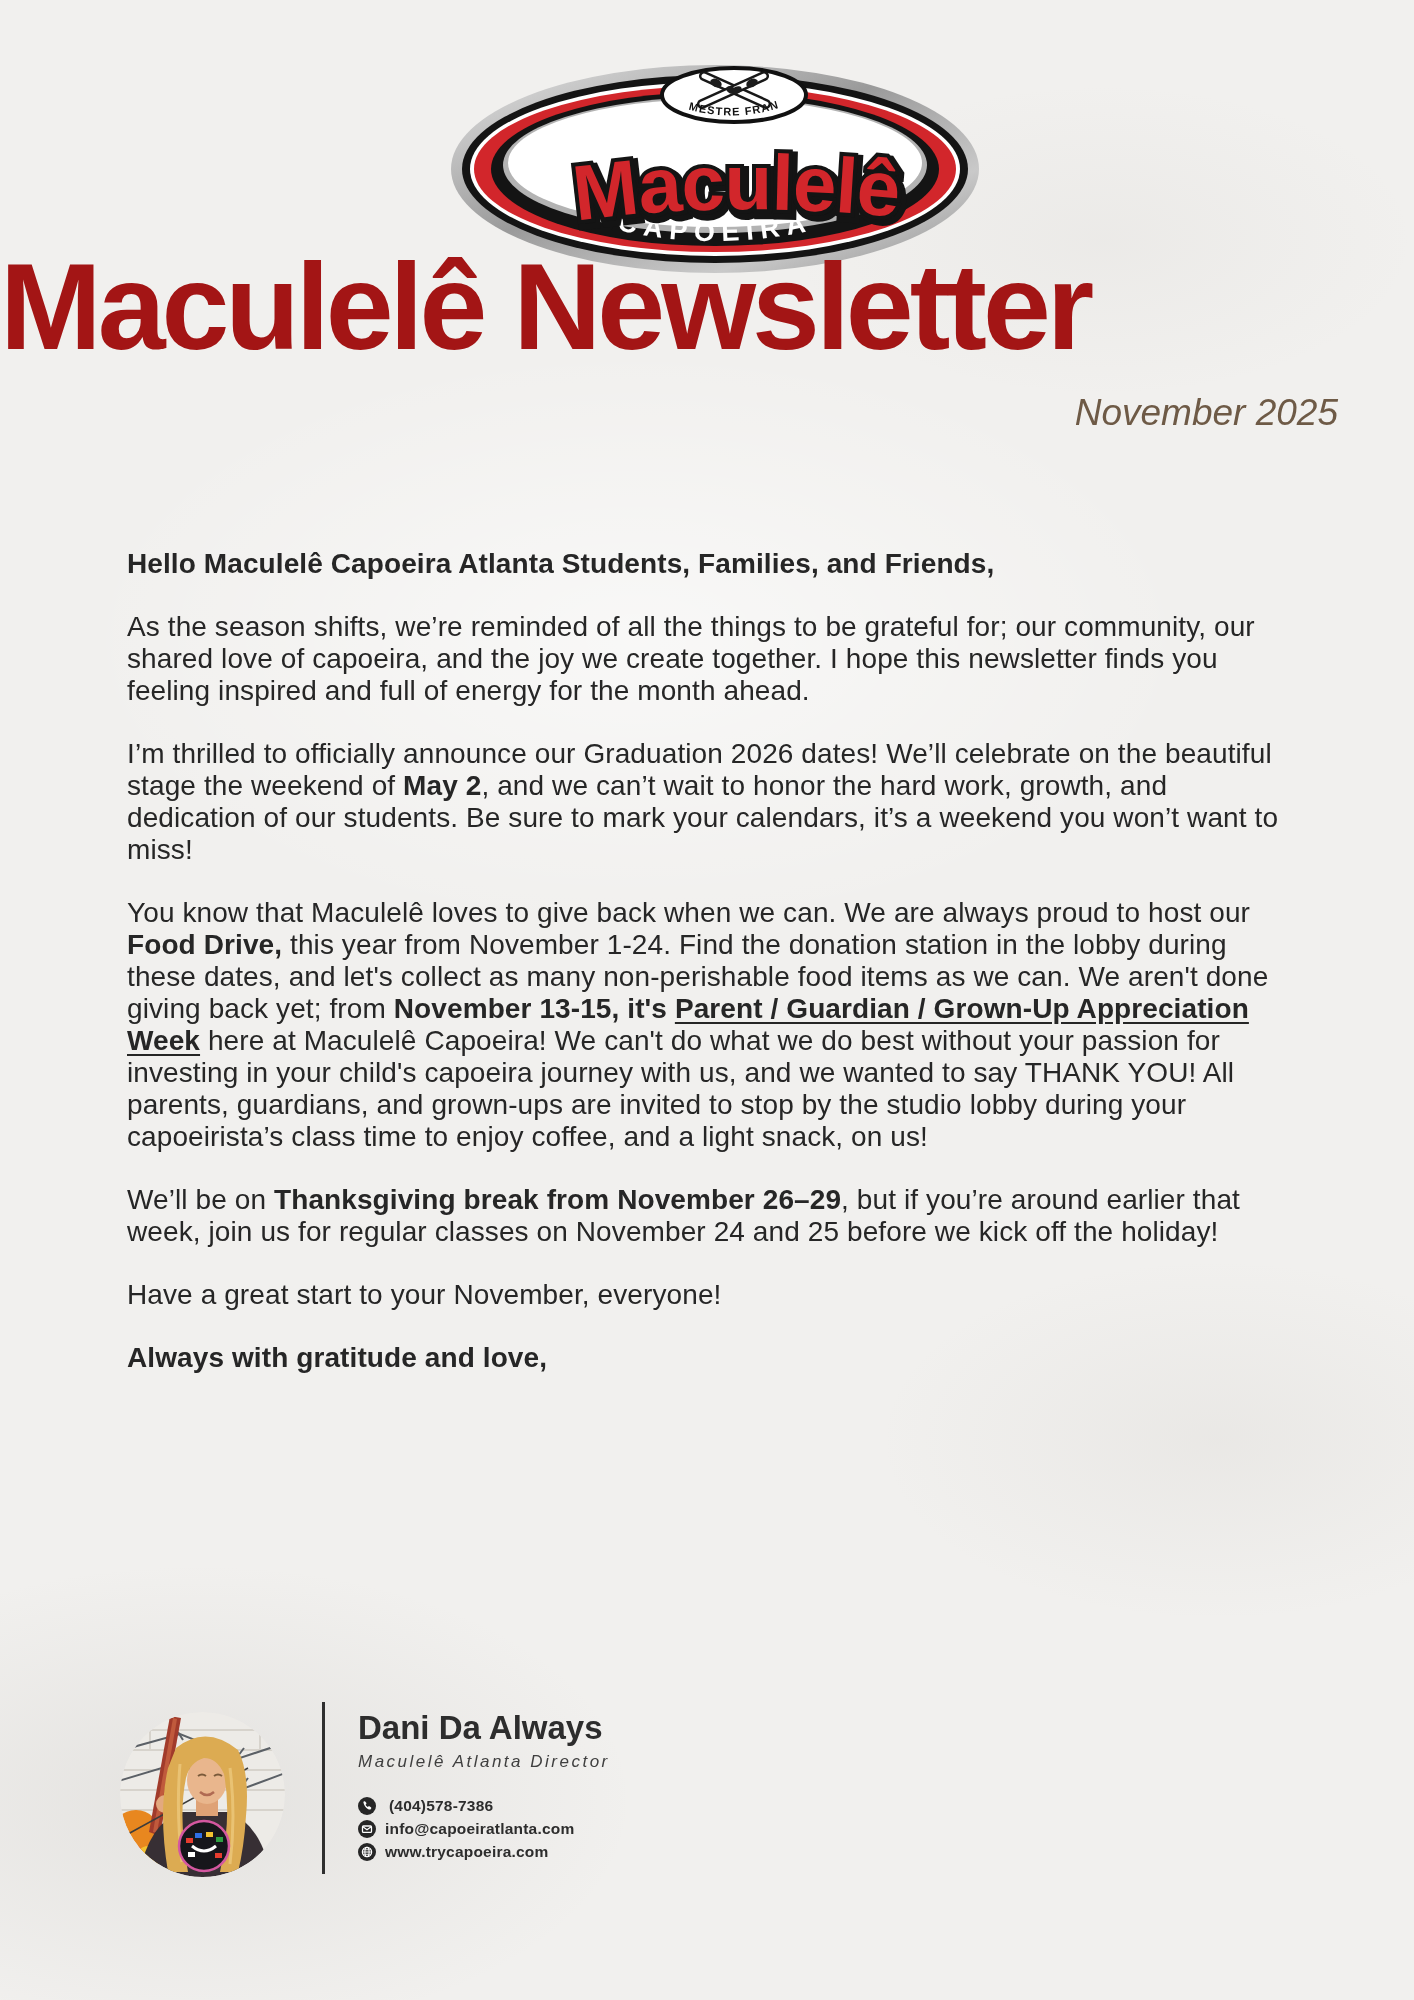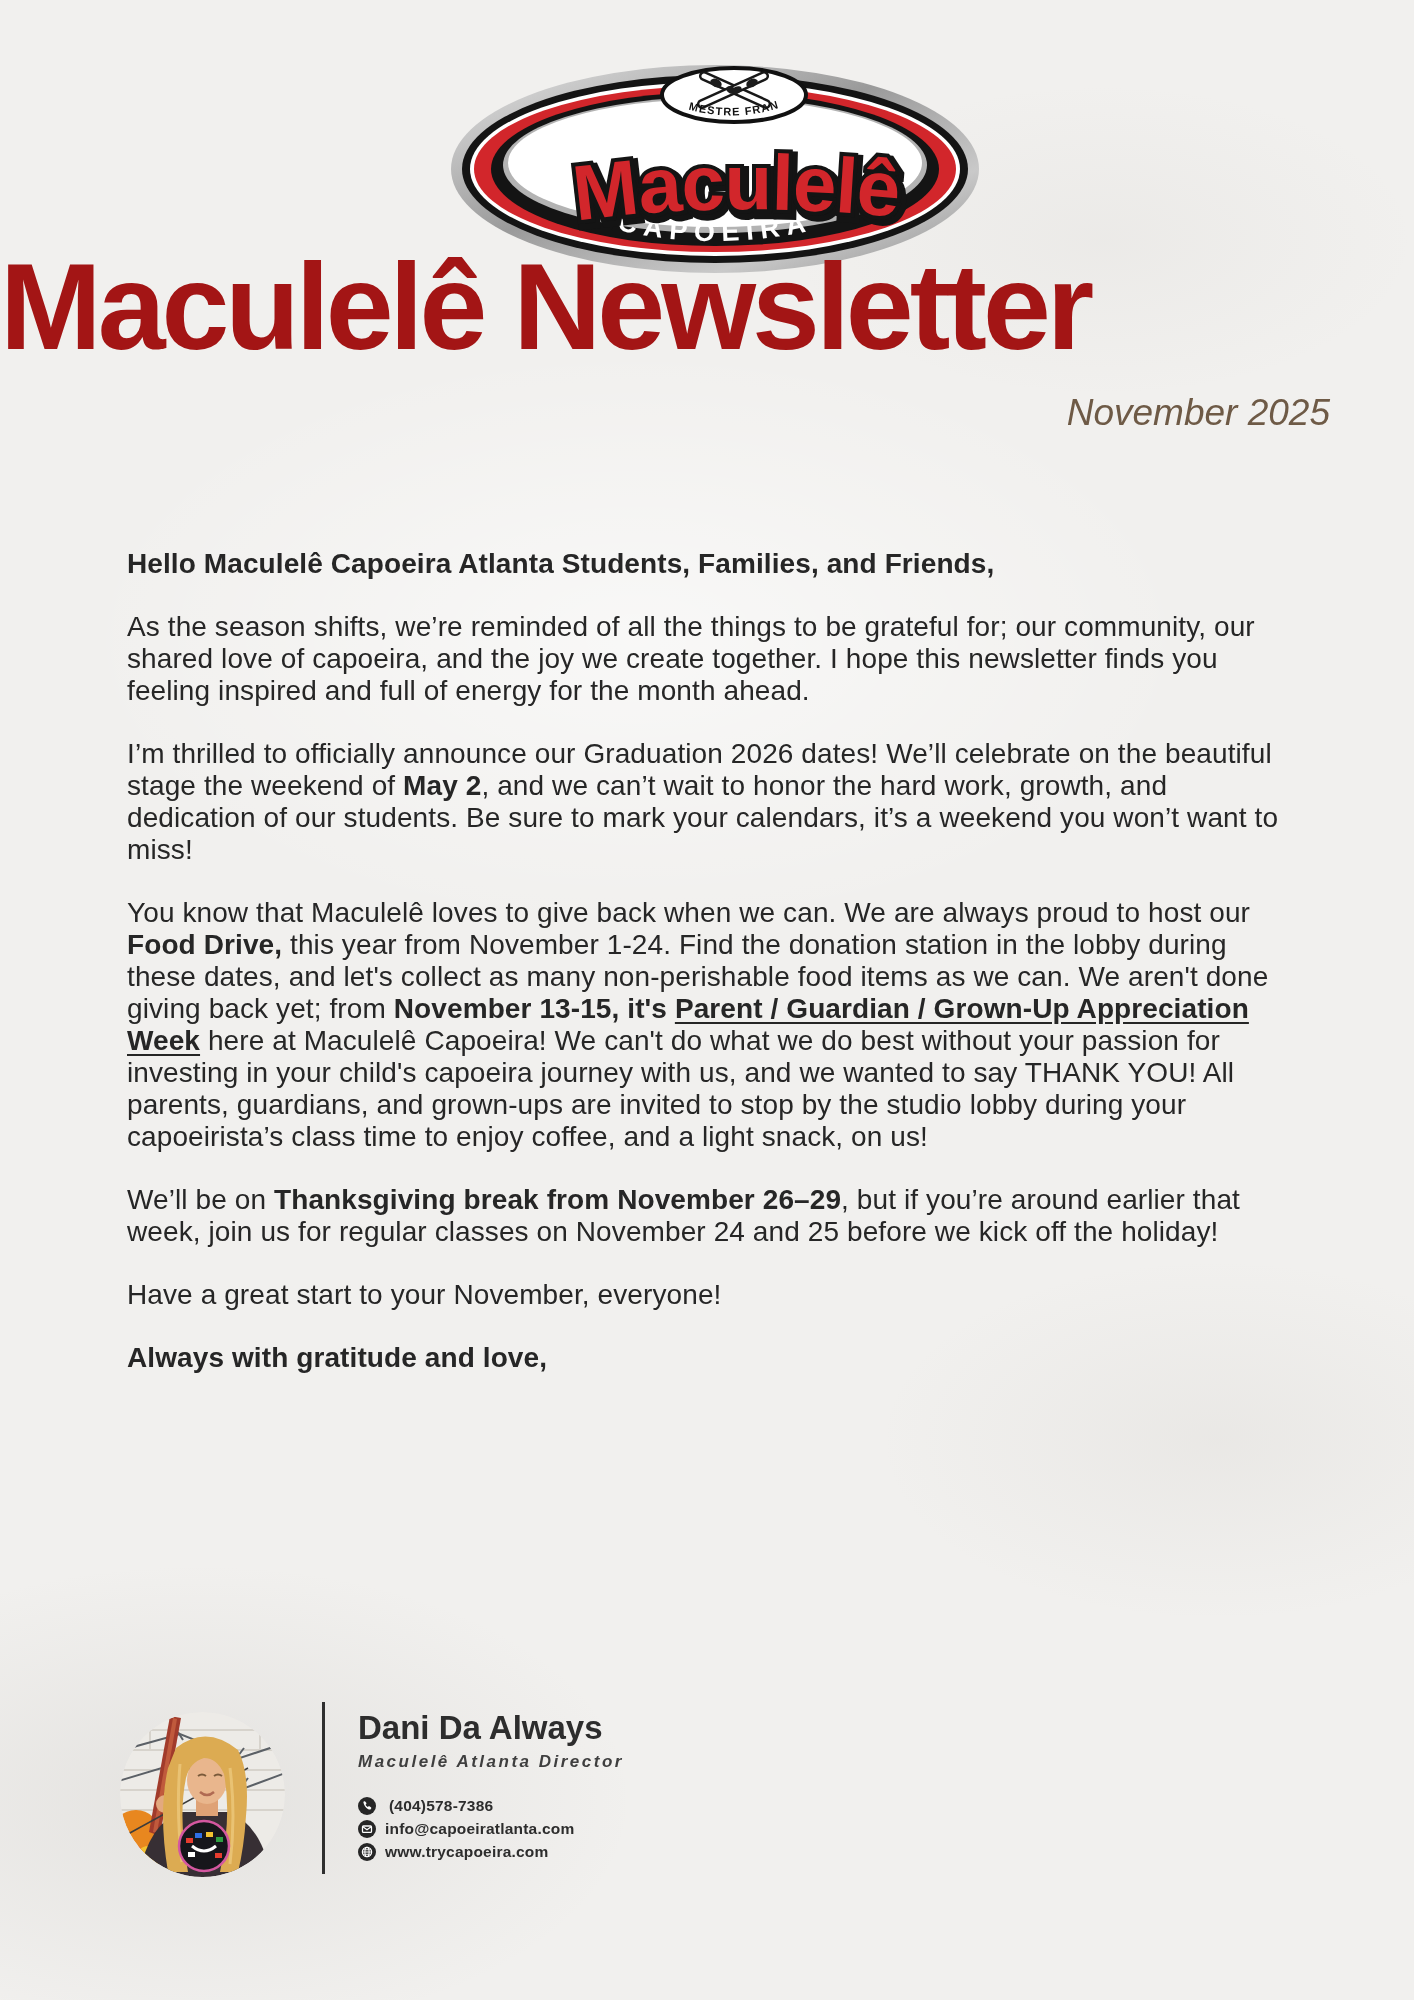--- a/index.html
+++ b/index.html
@@ -19,38 +19,38 @@
   }
   
   .logo-wrap { position:absolute; top:64px; left:50%; transform:translateX(-50%); margin-left:8px; }
   .page-title {
     position:absolute; top:246px; left:0; right:0;
     text-align:left;
     font-size:122px; font-weight:700; letter-spacing:-4px;
     color:#A31515; line-height:1;
   }
   .issue {
-    position:absolute; top:392px; right:84px;
+    position:absolute; top:392px; right:76px;
     font-size:37px; font-style:italic; color:#6E5A46; letter-spacing:0px;
   }
   
   .body-text {
     position:absolute; top:548px; left:127px; width:1158px;
     font-size:28px; line-height:32px; color:#262626;
     letter-spacing:0.1px;
   }
   .body-text p { margin:0 0 31px 0; }
   .body-text span.b { font-weight:700; }
   .body-text span.u { text-decoration:underline; text-underline-offset:4px; }
   
   .sig-photo { position:absolute; top:1712px; left:120px; width:165px; height:165px; border-radius:50%; overflow:hidden; }
   .sig-divider { position:absolute; top:1702px; left:322px; width:3px; height:172px; background:#2f2f2f; }
   .sig-info { position:absolute; top:1710px; left:358px; }
   .sig-name { font-size:33px; font-weight:700; color:#2d2d2d; line-height:36px; }
-  .sig-role { margin-top:6px; font-size:17px; font-style:italic; letter-spacing:2.5px; color:#3f3f3f;font-weight:bold; }
+  .sig-role { margin-top:6px; font-size:17px; font-style:italic; letter-spacing:2.5px; color:#3f3f3f; }
   .sig-contacts { margin-top:25px; }
   .contact-row { display:flex; align-items:center; margin-bottom:5px; height:18px; }
   .contact-row .cicon { width:18px; height:18px; margin-right:9px; flex:0 0 18px; }
   .contact-row .cval { font-size:15.5px; font-weight:700; color:#2d2d2d; letter-spacing:0.2px; }
   .contact-row:first-child .cval { margin-left:4px; }
 </style>
 </head>
 <body>
 
 <div class="page">

